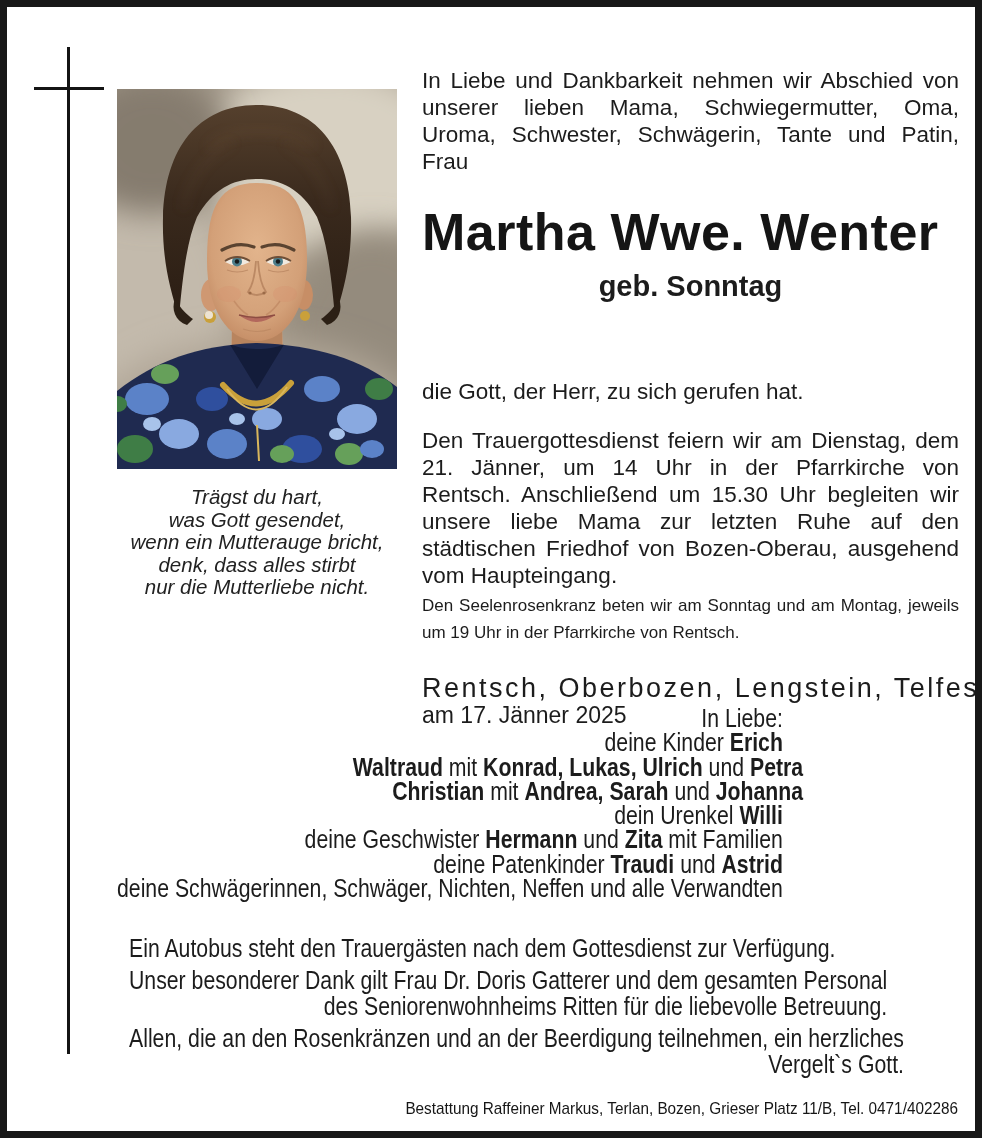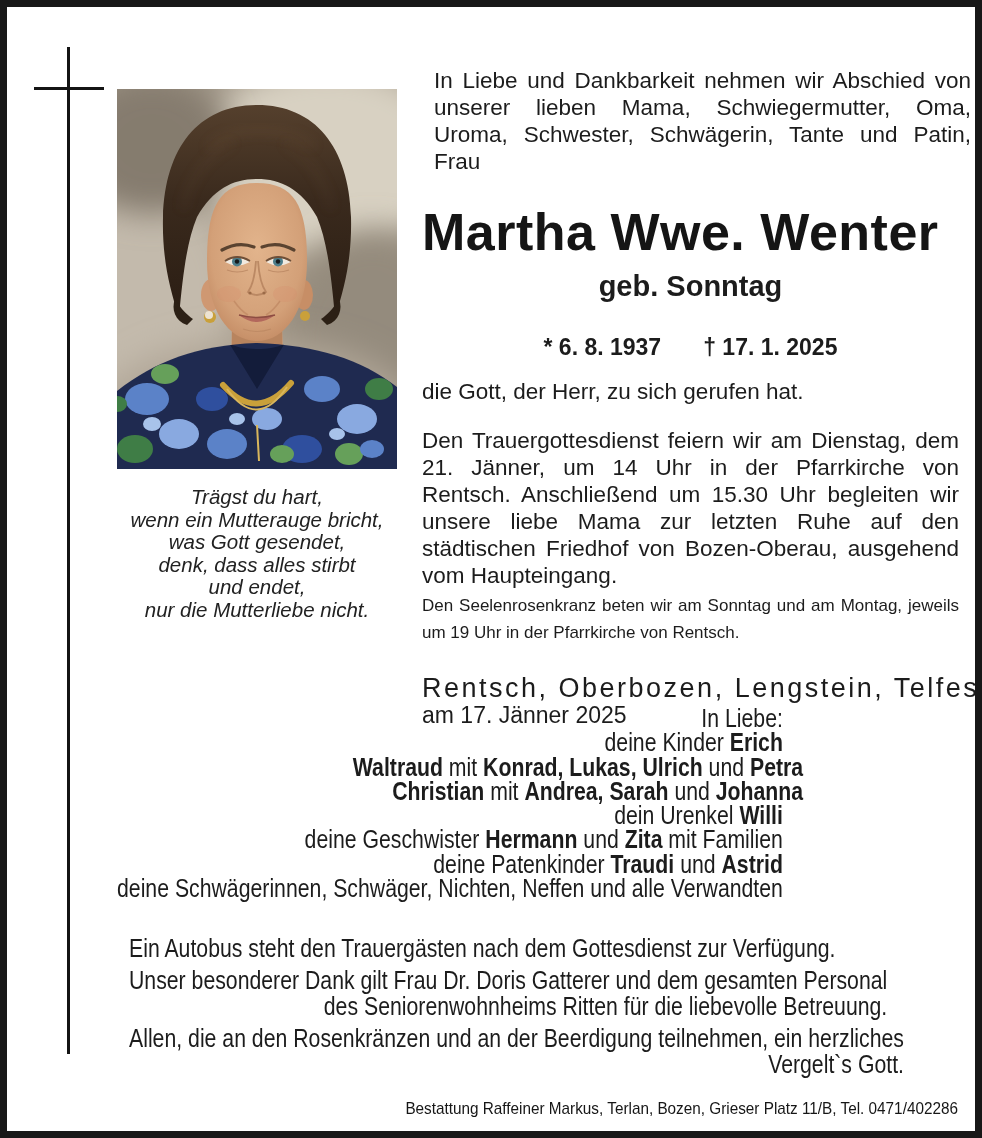--- a/index.html
+++ b/index.html
@@ -13,21 +13,21 @@
   .cross-v{left:60px;top:40px;width:3px;height:1007px;background:#141414;}
   .cross-h{left:27px;top:80px;width:70px;height:3px;background:#141414;}
   
   .photo{left:110px;top:82px;width:280px;height:380px;}
   .photo svg{display:block;width:100%;height:100%;}
   
   .poem{left:95px;top:479px;width:310px;text-align:center;
         font-style:italic;font-size:20.5px;line-height:22.5px;color:#222;}
   
   .col{left:415px;width:537px;}
-  .intro{top:60px;font-size:22.5px;line-height:27px;text-align:justify;margin-left:12px;}
+  .intro{top:60px;font-size:22.5px;line-height:27px;text-align:justify;}
   .title{top:198px;font-size:52px;font-weight:bold;letter-spacing:0.5px;line-height:54px;color:#151515;white-space:nowrap;}
   .maiden{top:263px;font-size:29px;font-weight:bold;text-align:center;}
   .dates{top:327px;font-size:23px;font-weight:bold;text-align:center;}
   .dates .death{margin-left:42px;}
   .called{top:372px;font-size:22.5px;}
   .service{top:420px;font-size:22.5px;line-height:27px;text-align:justify;}
   .rosary{top:585px;font-size:17px;line-height:27px;text-align:justify;}
   .places{top:666px;font-size:27px;letter-spacing:2.5px;white-space:nowrap;}
   .dateline{top:695px;font-size:23px;}
   
@@ -152,33 +152,29 @@
       <ellipse cx="168" cy="205" rx="12" ry="8" fill="#d98c6a" opacity="0.25"></ellipse>
 
       <path d="M122,226 Q140,232 158,226 Q140,240 122,226 Z" fill="#b3685c"></path>
       <path d="M122,226 Q140,231 158,226" fill="none" stroke="#8d4c42" stroke-width="1.6"></path>
       <path d="M126,240 Q140,245 154,240" fill="none" stroke="#b5825e" stroke-width="1.2" opacity="0.6"></path>
     </svg>
   </div>
 
   <div class="abs poem cond-none">
       <div class="poem-ln">Trägst du hart,</div>
+      <div class="poem-ln">was Gott gesendet,</div>
       <div class="poem-ln">wenn ein Mutterauge bricht,</div>
-      <div class="poem-ln">was Gott gesendet,</div>
       <div class="poem-ln">denk, dass alles stirbt</div>
-      <div class="poem-ln">und endet,</div>
       <div class="poem-ln">nur die Mutterliebe nicht.</div>
     </div>
 
   <div class="abs col intro">In Liebe und Dankbarkeit nehmen wir Abschied von unserer lieben Mama, Schwiegermutter, Oma, Uroma, Schwester, Schwägerin, Tante und Patin, Frau</div>
   <div class="abs col title">Martha Wwe. Wenter</div>
   <div class="abs col maiden">geb. Sonntag</div>
-  <div class="abs col dates">
-    <span class="birth">* 6. 8. 1937</span><span class="death">† 17. 1. 2025</span>
-  </div>
   <div class="abs col called">die Gott, der Herr, zu sich gerufen hat.</div>
   <div class="abs col service">Den Trauergottesdienst feiern wir am Dienstag, dem 21. Jänner, um 14 Uhr in der Pfarrkirche von Rentsch. Anschließend um 15.30 Uhr begleiten wir unsere liebe Mama zur letzten Ruhe auf den städtischen Friedhof von Bozen-Oberau, ausgehend vom Haupteingang.</div>
   <div class="abs col rosary">Den Seelenrosenkranz beten wir am Sonntag und am Montag, jeweils um 19 Uhr in der Pfarrkirche von Rentsch.</div>
   <div class="abs col places">Rentsch, Oberbozen, Lengstein, Telfes,</div>
   <div class="abs col dateline">am 17. Jänner 2025</div>
 
   <div class="abs mourners cond">
       <div class="ln"><span>In Liebe:</span></div>
       <div class="ln"><span>deine Kinder </span><span class="b">Erich</span></div>
       <div class="ln ind"><span class="b">Waltraud</span><span> mit </span><span class="b">Konrad, Lukas, Ulrich</span><span> und </span><span class="b">Petra</span></div>

